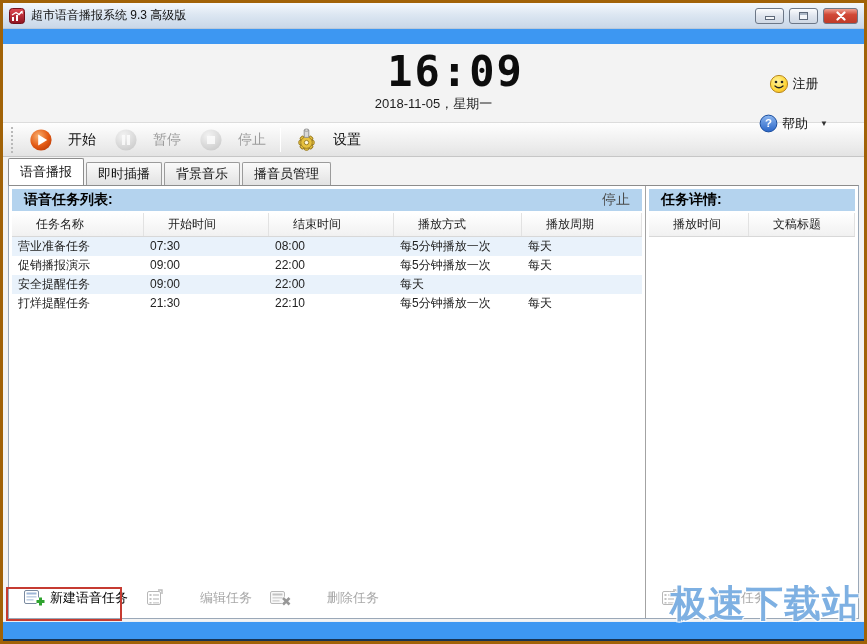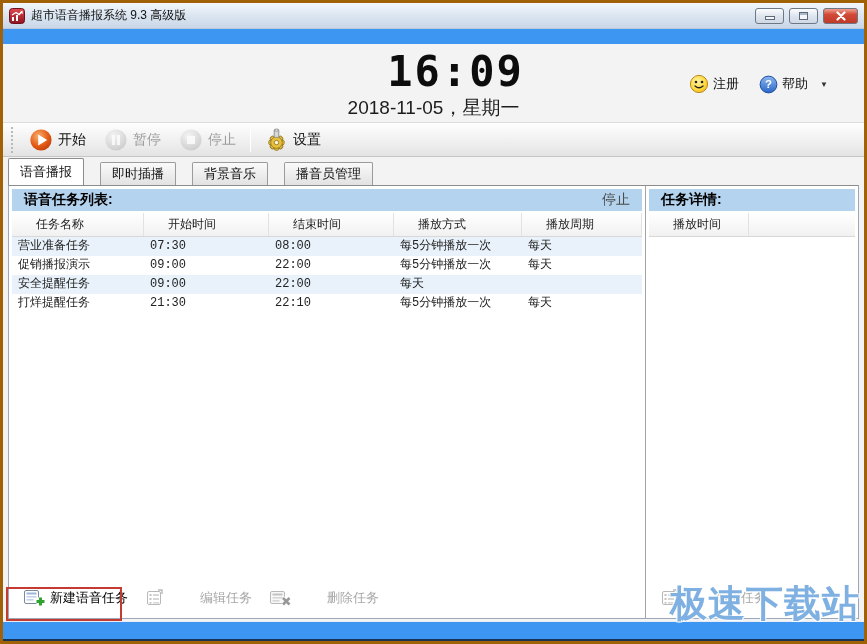--- a/index.html
+++ b/index.html
@@ -31,42 +31,42 @@
   .glyph-max { width:9px; height:8px; border:1px solid #5e6979; background:#f4f6f9; box-shadow: inset 0 2px #aeb9c7; }
 
   
   .accent-top { height:15px; background:#3d97f2; }
   .statusbar { position:absolute; left:0; right:0; bottom:0; height:20px; background:#3d97f2; border-top:1px solid #e9eef4; border-bottom:2px solid #173455; }
 
   
   .clock-zone { position:relative; height:78px; background:#f3f3f3; }
   .clock { position:absolute; left:0; right:0; top:6px; text-align:center; }
   .clock .time { font-family:"DejaVu Sans Mono", monospace; font-size:42px; line-height:44px; font-weight:bold; color:#0d0d0d; letter-spacing:2px;margin-left:44px; }
-  .clock .date { font-size:19px; color:#1c1c1c; margin-top:1px; }
-  .account-links { position:absolute; right:36px; top:30px; display:flex; align-items:center; gap:20px; }
+  .clock .date { font-size:13px; color:#1c1c1c; margin-top:1px; }
+  .account-links { position:absolute; right:36px; top:30px; display:flex; align-items:center; gap:20px;flex-direction:column; }
   .acct-link { display:flex; align-items:center; gap:4px; font-size:13px; color:#111; cursor:pointer; }
   .caret { font-size:8px; color:#333; margin-left:8px; }
 
   
   .toolbar {
     height:35px; display:flex; align-items:center; padding-left:8px;
     background: linear-gradient(#fefefe, #ececec 70%, #e3e3e3);
     border-top:1px solid #dcdcdc; border-bottom:1px solid #c6c6c6;
   }
   .grip { width:3px; height:26px; margin-right:6px;
     background-image: repeating-linear-gradient(#b9b9b9 0 2px, transparent 2px 4px); background-size:2px 100%; background-repeat:no-repeat; }
-  .tbtn { display:flex; align-items:center; gap:5px; border:none; background:transparent; padding:3px 9px; font-size:14px; color:#111; cursor:pointer; font-family:inherit; }
+  .tbtn { display:flex; align-items:center; gap:15px; border:none; background:transparent; padding:3px 9px; font-size:14px; color:#111; cursor:pointer; font-family:inherit; }
   .tbtn.disabled { color:#9d9d9d; cursor:default; }
   .tbtn.disabled svg { filter:grayscale(1); opacity:.55; }
   .tb-sep { width:1px; height:24px; background:#c2c2c2; border-right:1px solid #ffffff; margin:0 5px; }
 
   
   .tabbar { height:28px; display:flex; align-items:flex-end; padding-left:5px; background:#f3f3f3; position:relative; }
   .tab {
-    font-size:13px; color:#111; padding:0 11px; height:23px; line-height:22px; margin-right:16px;
+    font-size:13px; color:#111; padding:0 11px; height:23px; line-height:22px; margin-right:2px;
     background: linear-gradient(#fafafa, #e2e2e2); border:1px solid #9b9b9b; border-bottom:none;
     border-radius:2px 2px 0 0; cursor:pointer; position:relative; z-index:1;
   }
   .tab.active { height:27px; line-height:26px; background:#ffffff; border-color:#8c8c8c; z-index:3; }
 
   
   .content {
     position:absolute; left:5px; right:5px; top:182px; bottom:22px;
     background:#ffffff; border:1px solid #9aa8b8; border-top:1px solid #8c8c8c;
     display:flex; padding:3px;
@@ -80,21 +80,21 @@
     padding:0 12px; flex:0 0 auto;
   }
   .sec-title { font-size:14px; font-weight:bold; color:#000; }
   .sec-status { margin-left:auto; font-size:14px; color:#4a4a4a; }
 
   .grid-left { display:grid; grid-template-columns:132px 125px 125px 128px 1fr; }
   .grid-right { display:grid; grid-template-columns:100px 1fr; }
   .thead { margin-top:2px; flex:0 0 auto; background:linear-gradient(#ffffff, #f1f1f1); border-bottom:1px solid #d8d8d8; }
   .thead .cell { font-size:12px; color:#1c1c1c; padding:3px 0 3px 6px; border-right:1px solid #e2e2e2; white-space:nowrap; overflow:hidden;margin-left:18px; }
   .tbody { flex:1 1 auto; overflow:hidden; }
-  .trow { cursor:default;font-family:Liberation Mono, monospace; }
+  .trow { cursor:default; }
   .trow:nth-child(odd) { background:#e9f2fb; }
   .trow .cell { font-size:12px; color:#222; padding:2px 0 2px 6px; line-height:15px; white-space:nowrap; overflow:hidden; }
 
   
   .actions { flex:0 0 auto; height:34px; display:flex; align-items:center; gap:10px; padding-left:8px; }
   .abtn { display:flex; align-items:center; gap:5px; border:none; background:transparent; font-size:13px; color:#000; cursor:pointer; font-family:inherit; padding:2px 4px; }
   .abtn.disabled { color:#a8a8a8; cursor:default;gap:36px; }
   .abtn.disabled svg { filter:grayscale(1); opacity:.6; }
 
   .annotation-box {
@@ -333,20 +333,21 @@
     </div>
 
     <div class="v-divider"></div>
 
     <div class="right-pane">
       <div class="section-header">
         <span class="sec-title">任务详情:</span>
       </div>
       <div class="thead grid-right">
         <div class="cell">播放时间</div>
+        <div class="cell">文稿标题</div>
       </div>
       <div class="tbody"></div>
       <div class="actions">
         <button class="abtn disabled">
           <svg width="18" height="18" viewBox="0 0 18 18">
             <rect x="1.5" y="2.5" width="13" height="13" rx="1.5" fill="#ffffff" stroke="#8a8a8a"></rect>
             <rect x="3.5" y="5" width="2" height="2" fill="#9a9a9a"></rect>
               <rect x="7" y="5" width="6" height="2" fill="#bdbdbd"></rect>
             <rect x="3.5" y="9" width="2" height="2" fill="#9a9a9a"></rect>
               <rect x="7" y="9" width="6" height="2" fill="#bdbdbd"></rect>

